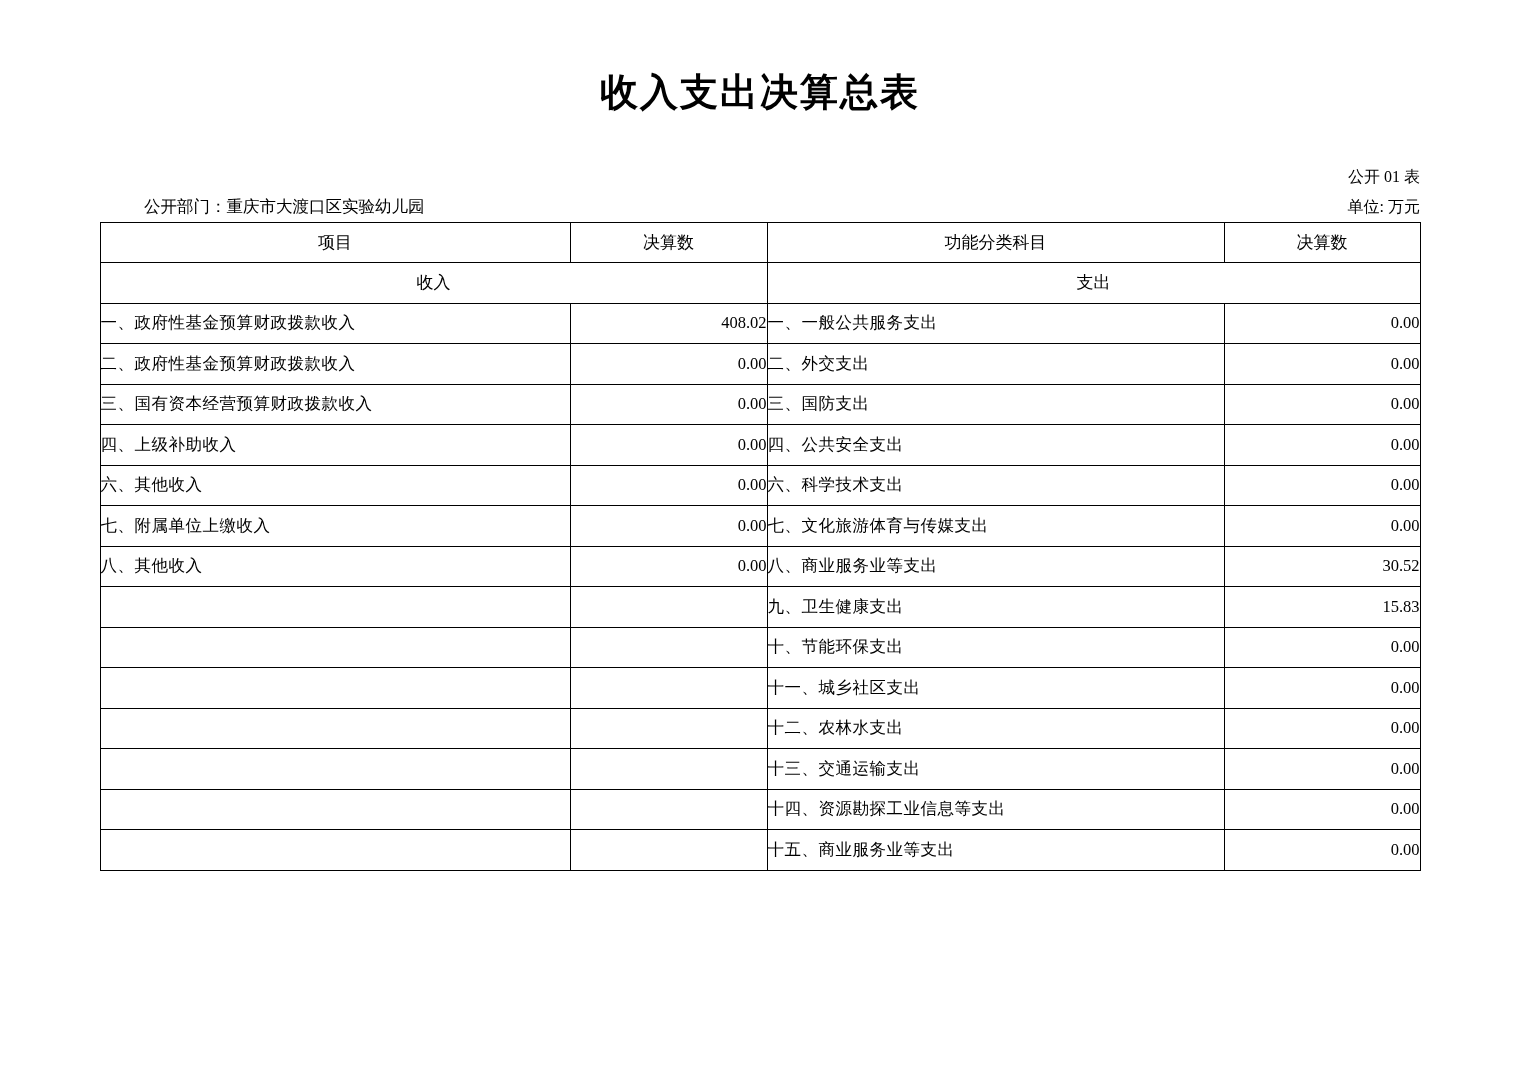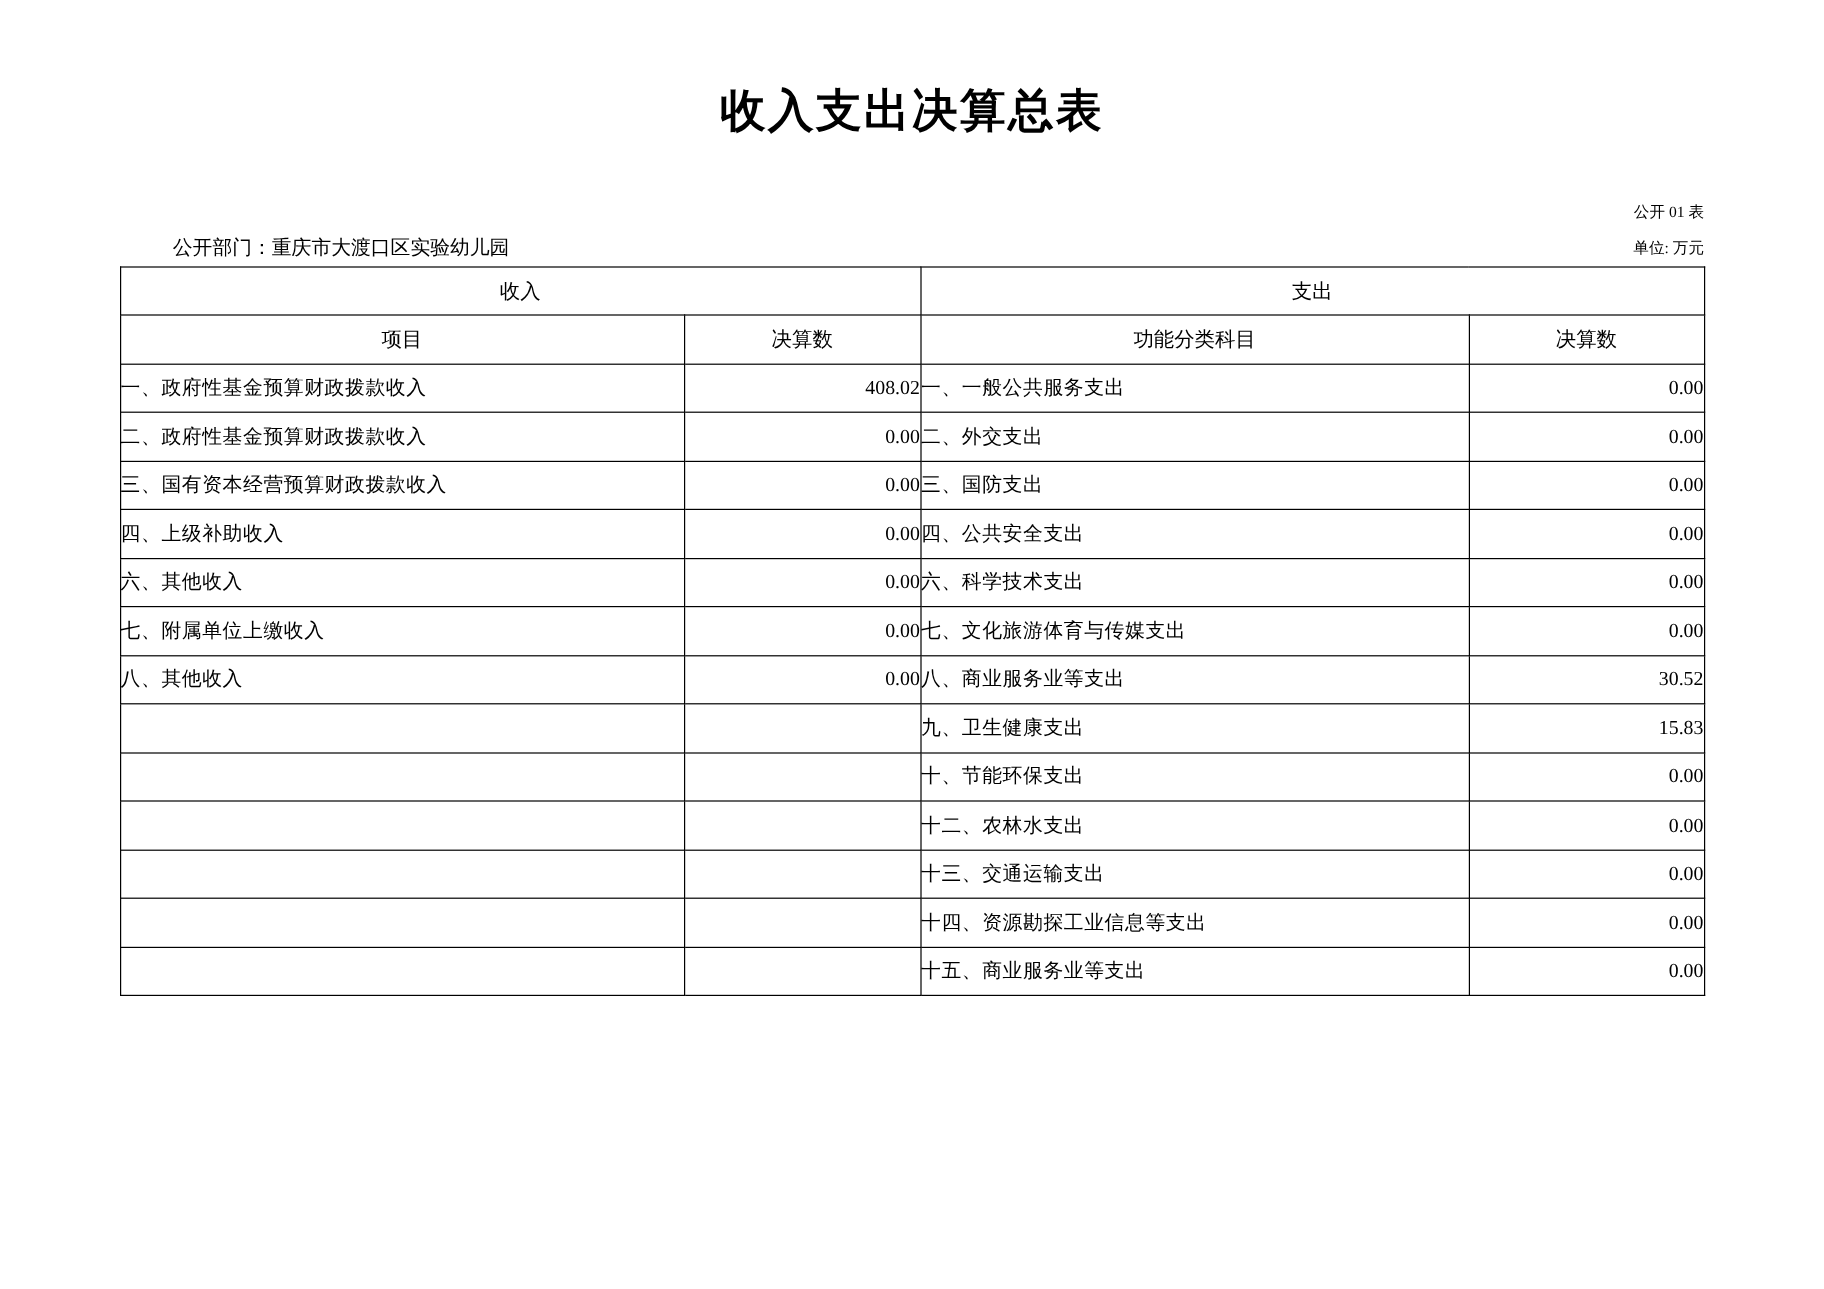--- a/index.html
+++ b/index.html
@@ -35,21 +35,21 @@
     width: 1320px;
     margin: 0 auto;
     height: 60px;
     margin-top: 46px;
   }
   .meta-right {
     position: absolute;
     right: 0;
     top: 0;
     text-align: right;
-    font-size: 13px;
+    font-size: 16px;
     line-height: 30px;
   }
   .meta-left {
     position: absolute;
     left: 44px;
     top: 30px;
     font-size: 16.5px;
     line-height: 30px;
   }
   table.main {
@@ -109,29 +109,29 @@
 
   <table class="main">
     <colgroup>
       <col class="col-a">
       <col class="col-b">
       <col class="col-c">
       <col class="col-d">
     </colgroup>
     <thead>
       <tr>
-        <th class="hdr-group" colspan="2">收入</th>
-        <th class="hdr-group" colspan="2">支出</th>
-      </tr>
-      <tr>
         <th class="hdr-sub">项目</th>
         <th class="hdr-sub">决算数</th>
         <th class="hdr-sub">功能分类科目</th>
         <th class="hdr-sub">决算数</th>
       </tr>
+      <tr>
+        <th class="hdr-group" colspan="2">收入</th>
+        <th class="hdr-group" colspan="2">支出</th>
+      </tr>
     </thead>
     <tbody>
       <tr>
         <td class="cell-label">一、政府性基金预算财政拨款收入</td>
         <td class="cell-num">408.02</td>
         <td class="cell-label">一、一般公共服务支出</td>
         <td class="cell-num">0.00</td>
       </tr>
       <tr>
         <td class="cell-label">二、政府性基金预算财政拨款收入</td>
@@ -177,20 +177,26 @@
       </tr>
       <tr>
         <td class="cell-label cell-empty"></td>
         <td class="cell-num cell-empty"></td>
         <td class="cell-label">十、节能环保支出</td>
         <td class="cell-num">0.00</td>
       </tr>
       <tr>
         <td class="cell-label cell-empty"></td>
         <td class="cell-num cell-empty"></td>
+        <td class="cell-label">十一、城乡社区支出</td>
+        <td class="cell-num">0.00</td>
+      </tr>
+      <tr>
+        <td class="cell-label cell-empty"></td>
+        <td class="cell-num cell-empty"></td>
         <td class="cell-label">十二、农林水支出</td>
         <td class="cell-num">0.00</td>
       </tr>
       <tr>
         <td class="cell-label cell-empty"></td>
         <td class="cell-num cell-empty"></td>
         <td class="cell-label">十三、交通运输支出</td>
         <td class="cell-num">0.00</td>
       </tr>
       <tr>

